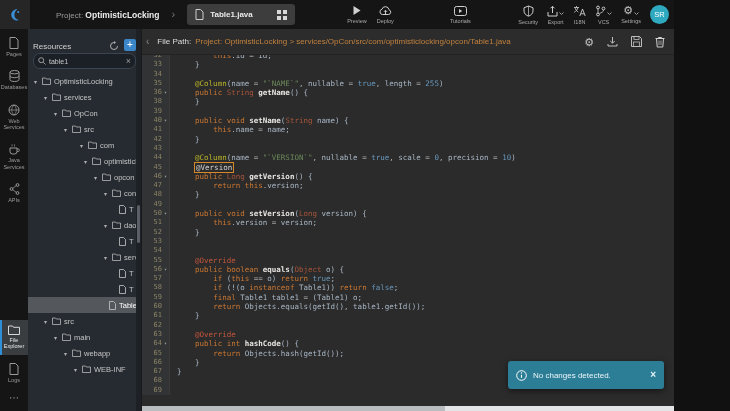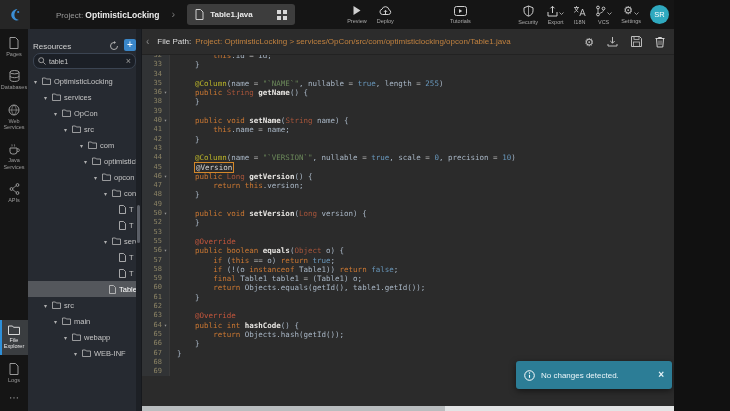--- a/index.html
+++ b/index.html
@@ -84,21 +84,21 @@
   .tok-n{color:#6897bb;}
   .tok-a{color:#bbb529;}
   .tok-ao{color:#c4563c;}
   .tok-av{color:#d6d6d6;box-shadow:0 0 0 1px #d4882a;padding:0 1px;}
   .tok-d{color:#9d9d9d;}
   .tok-p{color:#a9b7c6;}
   .hscroll{position:absolute;left:0;right:0;bottom:0;height:5px;background:#b9bdbf;}
   .hscroll .hthumb{position:absolute;left:57%;right:0;top:0;bottom:0;background:#e2e4e5;}
 
   
-  .toast{position:absolute;right:2px;bottom:22px;width:156px;height:28px;background:#2c7d96;border-radius:3px;
+  .toast{position:absolute;right:10px;bottom:22px;width:156px;height:28px;background:#2c7d96;border-radius:3px;
          display:flex;align-items:center;gap:6px;padding:0 8px;color:#fff;font-size:8px;
          box-shadow:0 2px 6px rgba(0,0,0,.5);}
   .toast .msg{flex:1;color:#eaf5f9;}
   .toast .tx{font-size:10px;font-weight:bold;color:#e8f4f8;line-height:1;}
 
   svg{display:block;}
 </style>
 </head>
 <body>
 
@@ -396,20 +396,29 @@
             <span>controller</span>
           </div>
           <div class="trow" style="padding-left: 91px;">
             <span class="ticon">
               <svg width="7" height="9" viewBox="0 0 7 9">
                 <path d="M.5.5h4L6.5 2.5v6h-6z" fill="none" stroke="#c8c8c8" stroke-width=".8"></path>
               </svg>
             </span>
             <span>T</span>
           </div>
+          <div class="trow" style="padding-left: 74px;">
+            <span class="tarrow">▾</span>
+            <span class="ticon">
+              <svg width="9" height="8" viewBox="0 0 9 8">
+                <path d="M.5 1h3l.8 1h4.2v5.5H.5z" fill="none" stroke="#b8b8b8" stroke-width=".8"></path>
+              </svg>
+            </span>
+            <span>dao</span>
+          </div>
           <div class="trow" style="padding-left: 91px;">
             <span class="ticon">
               <svg width="7" height="9" viewBox="0 0 7 9">
                 <path d="M.5.5h4L6.5 2.5v6h-6z" fill="none" stroke="#c8c8c8" stroke-width=".8"></path>
               </svg>
             </span>
             <span>T</span>
           </div>
           <div class="trow" style="padding-left: 74px;">
             <span class="tarrow">▾</span>
@@ -639,28 +648,42 @@
             </div>
             <div class="cl">
               <span class="gut">
                 <span class="ln">50</span>
                 <span class="fold">▾</span>
               </span>
               <span class="ct"><span class="tok-p">    </span><span class="tok-k">public </span><span class="tok-k">void </span><span class="tok-m">setVersion</span><span class="tok-p">(</span><span class="tok-t">Long</span><span class="tok-p"> version) {</span></span>
             </div>
             <div class="cl">
               <span class="gut">
+                <span class="ln">51</span>
+                <span class="fold"></span>
+              </span>
+              <span class="ct"><span class="tok-p">        </span><span class="tok-k">this</span><span class="tok-p">.version </span><span class="tok-d">= </span><span class="tok-p">version;</span></span>
+            </div>
+            <div class="cl">
+              <span class="gut">
                 <span class="ln">52</span>
                 <span class="fold"></span>
               </span>
               <span class="ct"><span class="tok-p">    }</span></span>
             </div>
             <div class="cl">
               <span class="gut">
                 <span class="ln">53</span>
+                <span class="fold"></span>
+              </span>
+              <span class="ct"></span>
+            </div>
+            <div class="cl">
+              <span class="gut">
+                <span class="ln">54</span>
                 <span class="fold"></span>
               </span>
               <span class="ct"></span>
             </div>
             <div class="cl">
               <span class="gut">
                 <span class="ln">55</span>
                 <span class="fold"></span>
               </span>
               <span class="ct"><span class="tok-p">    </span><span class="tok-ao">@Override</span></span>

